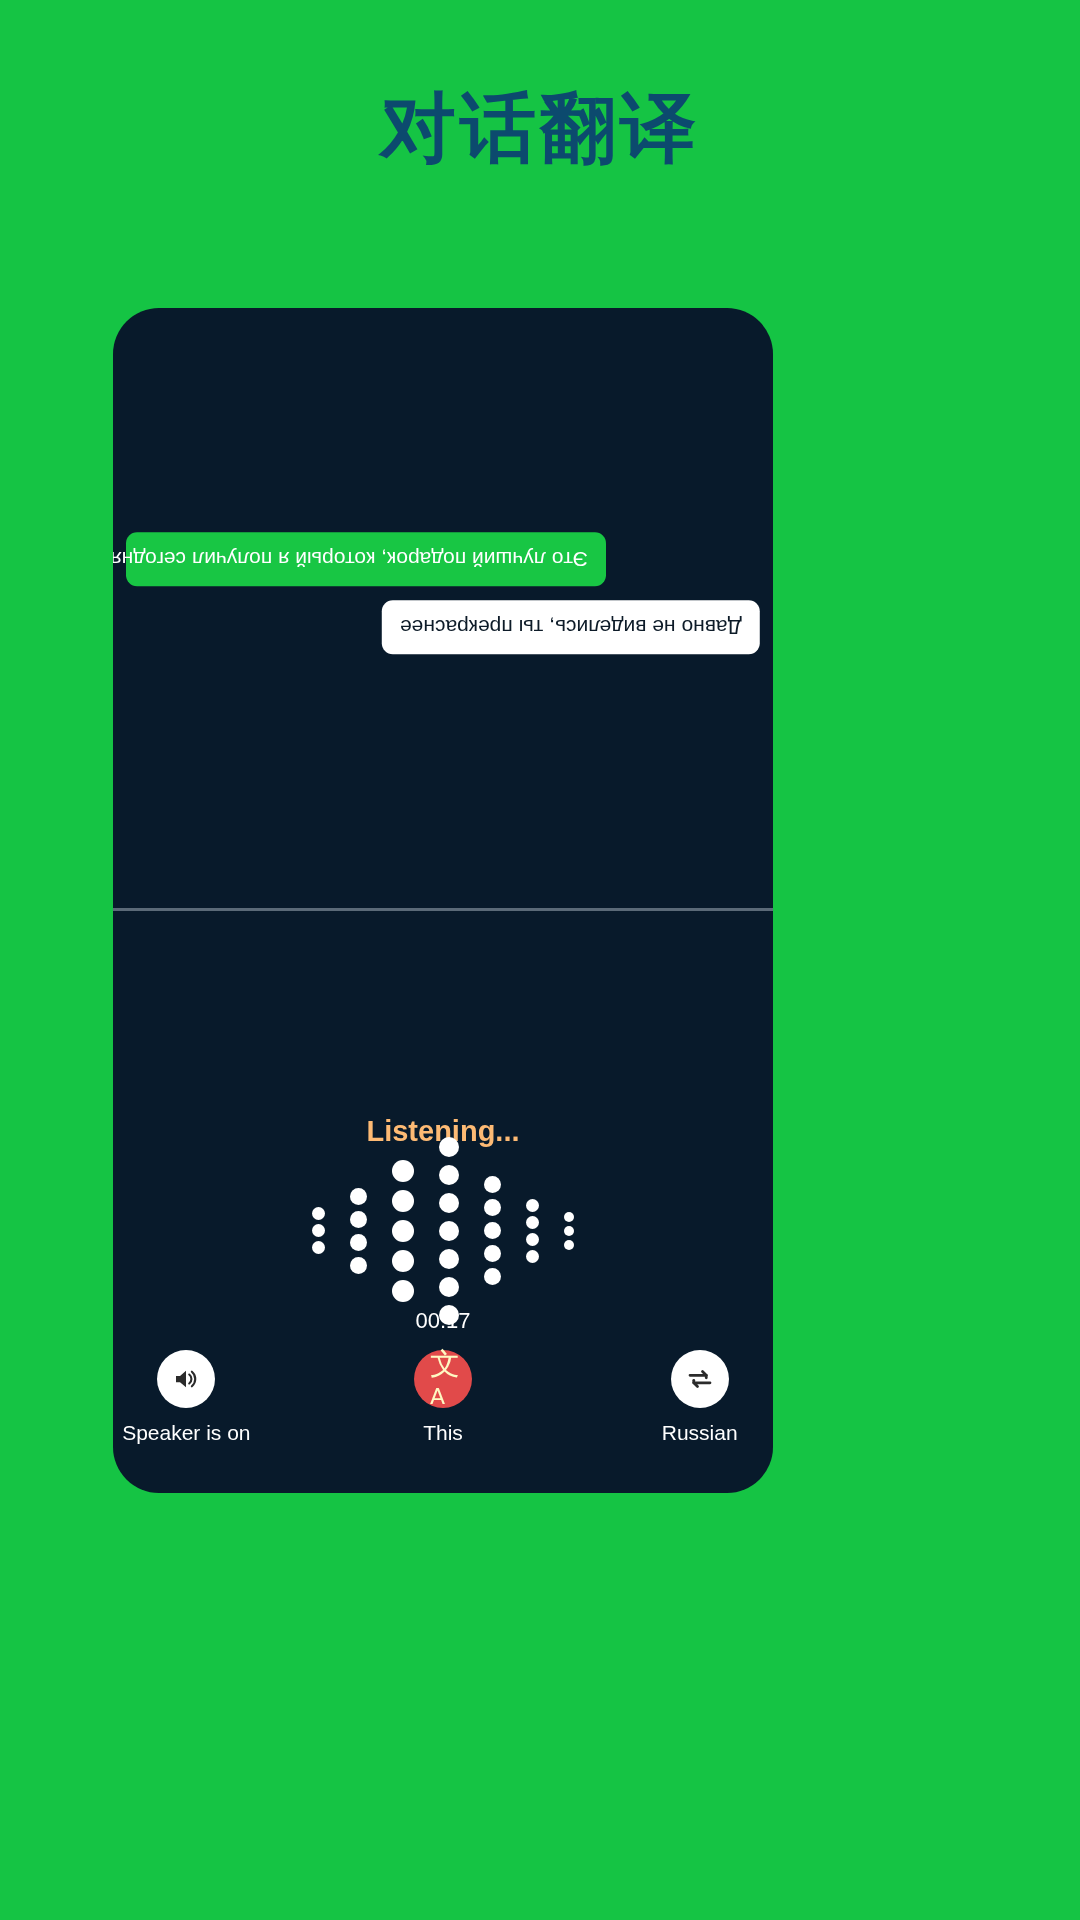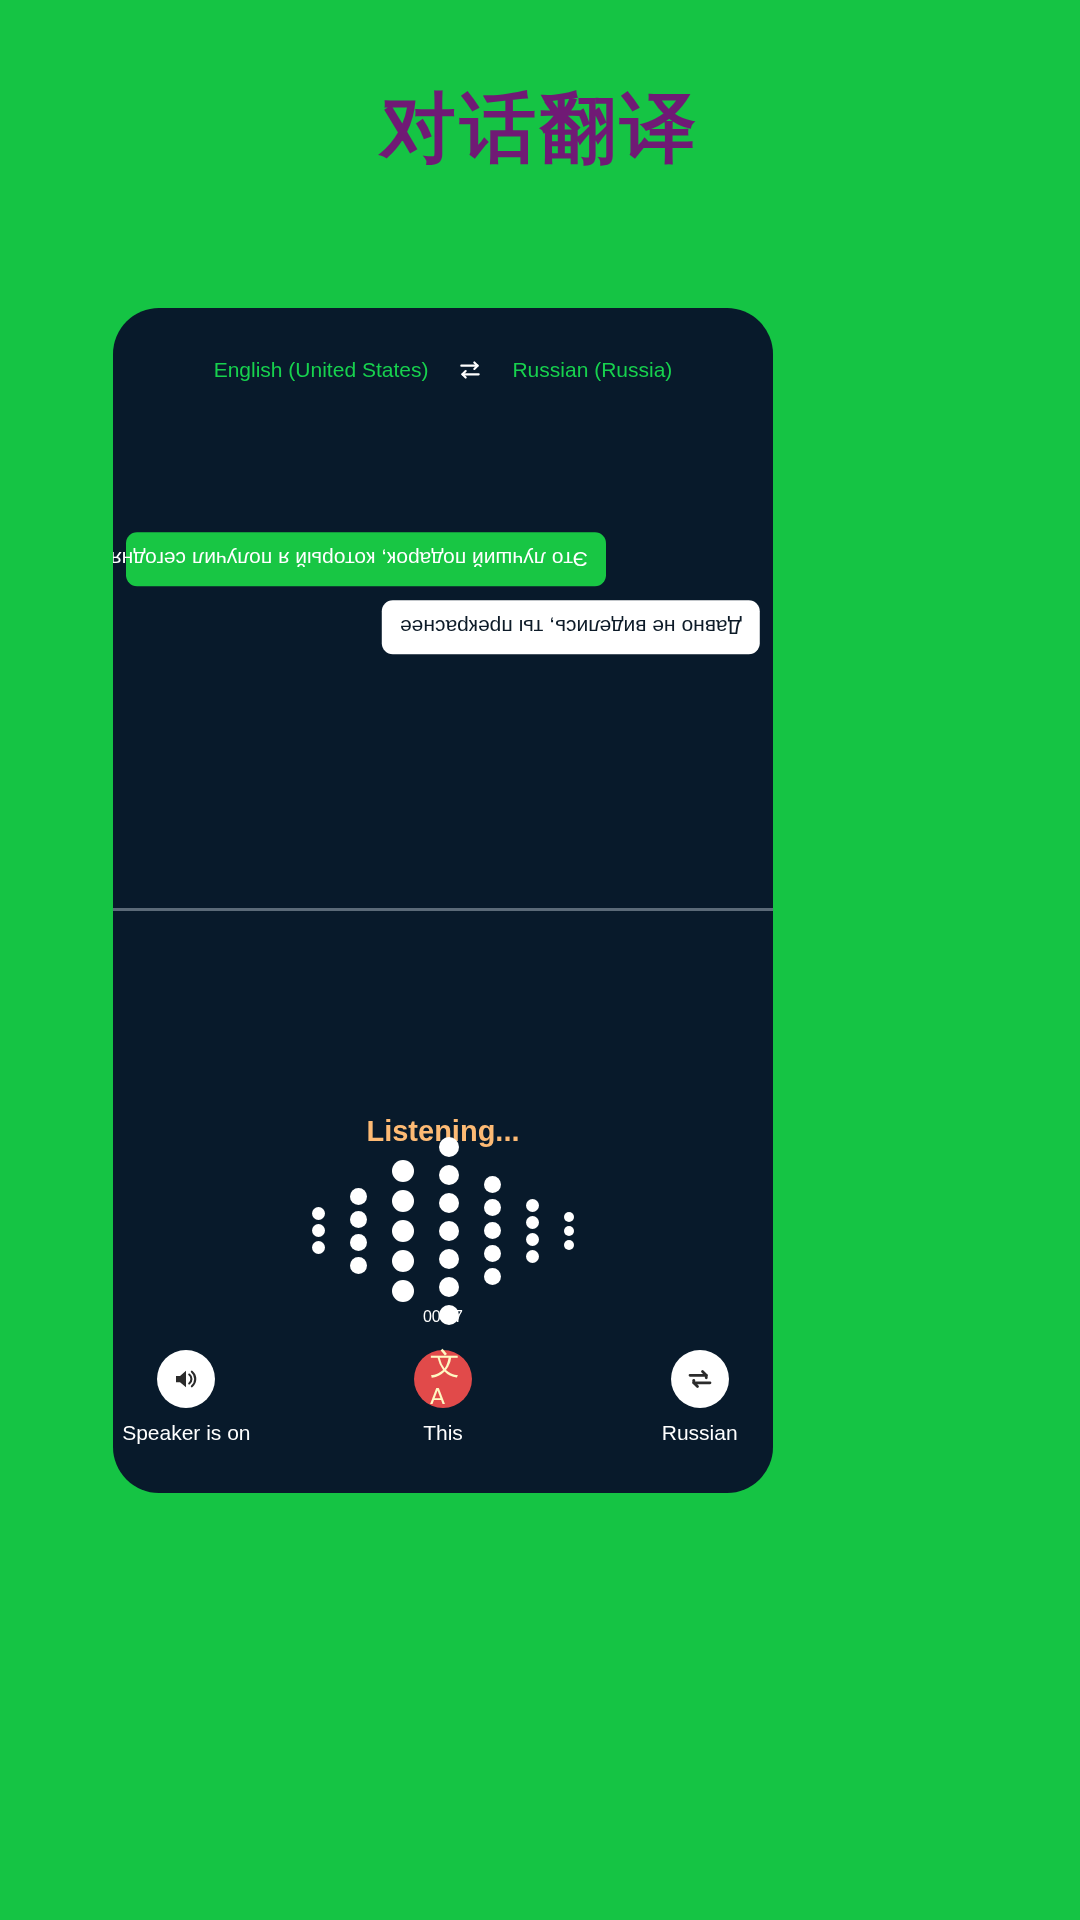--- a/index.html
+++ b/index.html
@@ -6,21 +6,21 @@
   html, body {
     width:1080px; height:1920px;
     background:#15c444;
     font-family:"Liberation Sans", sans-serif;
     overflow:hidden;
   }
   .page { position:relative; width:1080px; height:1920px; background:#15c444; }
 
   .app-title {
     position:absolute; top:86px; left:0; width:1080px;
-    text-align:center; color:#701a75;
+    text-align:center; color:#0c4a6e;
     font-size:76px; font-weight:bold; letter-spacing:4px;
     line-height:1.1;
   }
 
   .phone {
     position:absolute; left:113px; top:308px;
     width:660px; height:1185px;
     background:#081a2b;
     border-radius:46px;
     overflow:hidden;
@@ -83,21 +83,21 @@
     position:absolute; top:855px; left:0; width:100%;
     height:135px;
     display:flex; align-items:center; justify-content:center;
     gap:25px;
   }
   .wave-col { display:flex; flex-direction:column; align-items:center; }
   .dot { background:#ffffff; border-radius:50%; }
 
   .timer {
     position:absolute; top:1000px; left:0; width:100%;
-    text-align:center; color:#ffffff; font-size:16px;
+    text-align:center; color:#ffffff; font-size:22px;
   }
 
   
   .controls {
     position:absolute; top:1042px; left:0; width:100%;
     display:flex; justify-content:center; align-items:flex-start;
     gap:110px;
   }
   .ctrl { display:flex; flex-direction:column; align-items:center; width:160px; }
   .ctrl-circle {
@@ -113,32 +113,20 @@
 </style>
 </head>
 <body>
 
 <div class="page">
 
   <div class="app-title">对话翻译</div>
 
   <div class="phone">
 
-    <div class="lang-bar">
-      <span class="lang">English (United States)</span>
-      <span class="swap-icon">
-        <svg width="26" height="26" viewBox="0 0 24 24" fill="none" stroke="#ffffff" stroke-width="2" stroke-linecap="round" stroke-linejoin="round">
-          <path d="M4 8h15"></path>
-            <path d="M16 5l3 3-3 3"></path>
-          <path d="M20 16H5"></path>
-            <path d="M8 13l-3 3 3 3"></path>
-        </svg>
-      </span>
-      <span class="lang">Russian (Russia)</span>
-    </div>
 
     <div class="half half-top">
       <div class="top-stack">
         <div class="bubble-row left">
           <div class="bubble green flip">Это лучший подарок, который я получил сегодня</div>
         </div>
         <div class="bubble-row right">
           <div class="bubble white flip">Давно не виделись, ты прекраснее</div>
         </div>
       </div>

